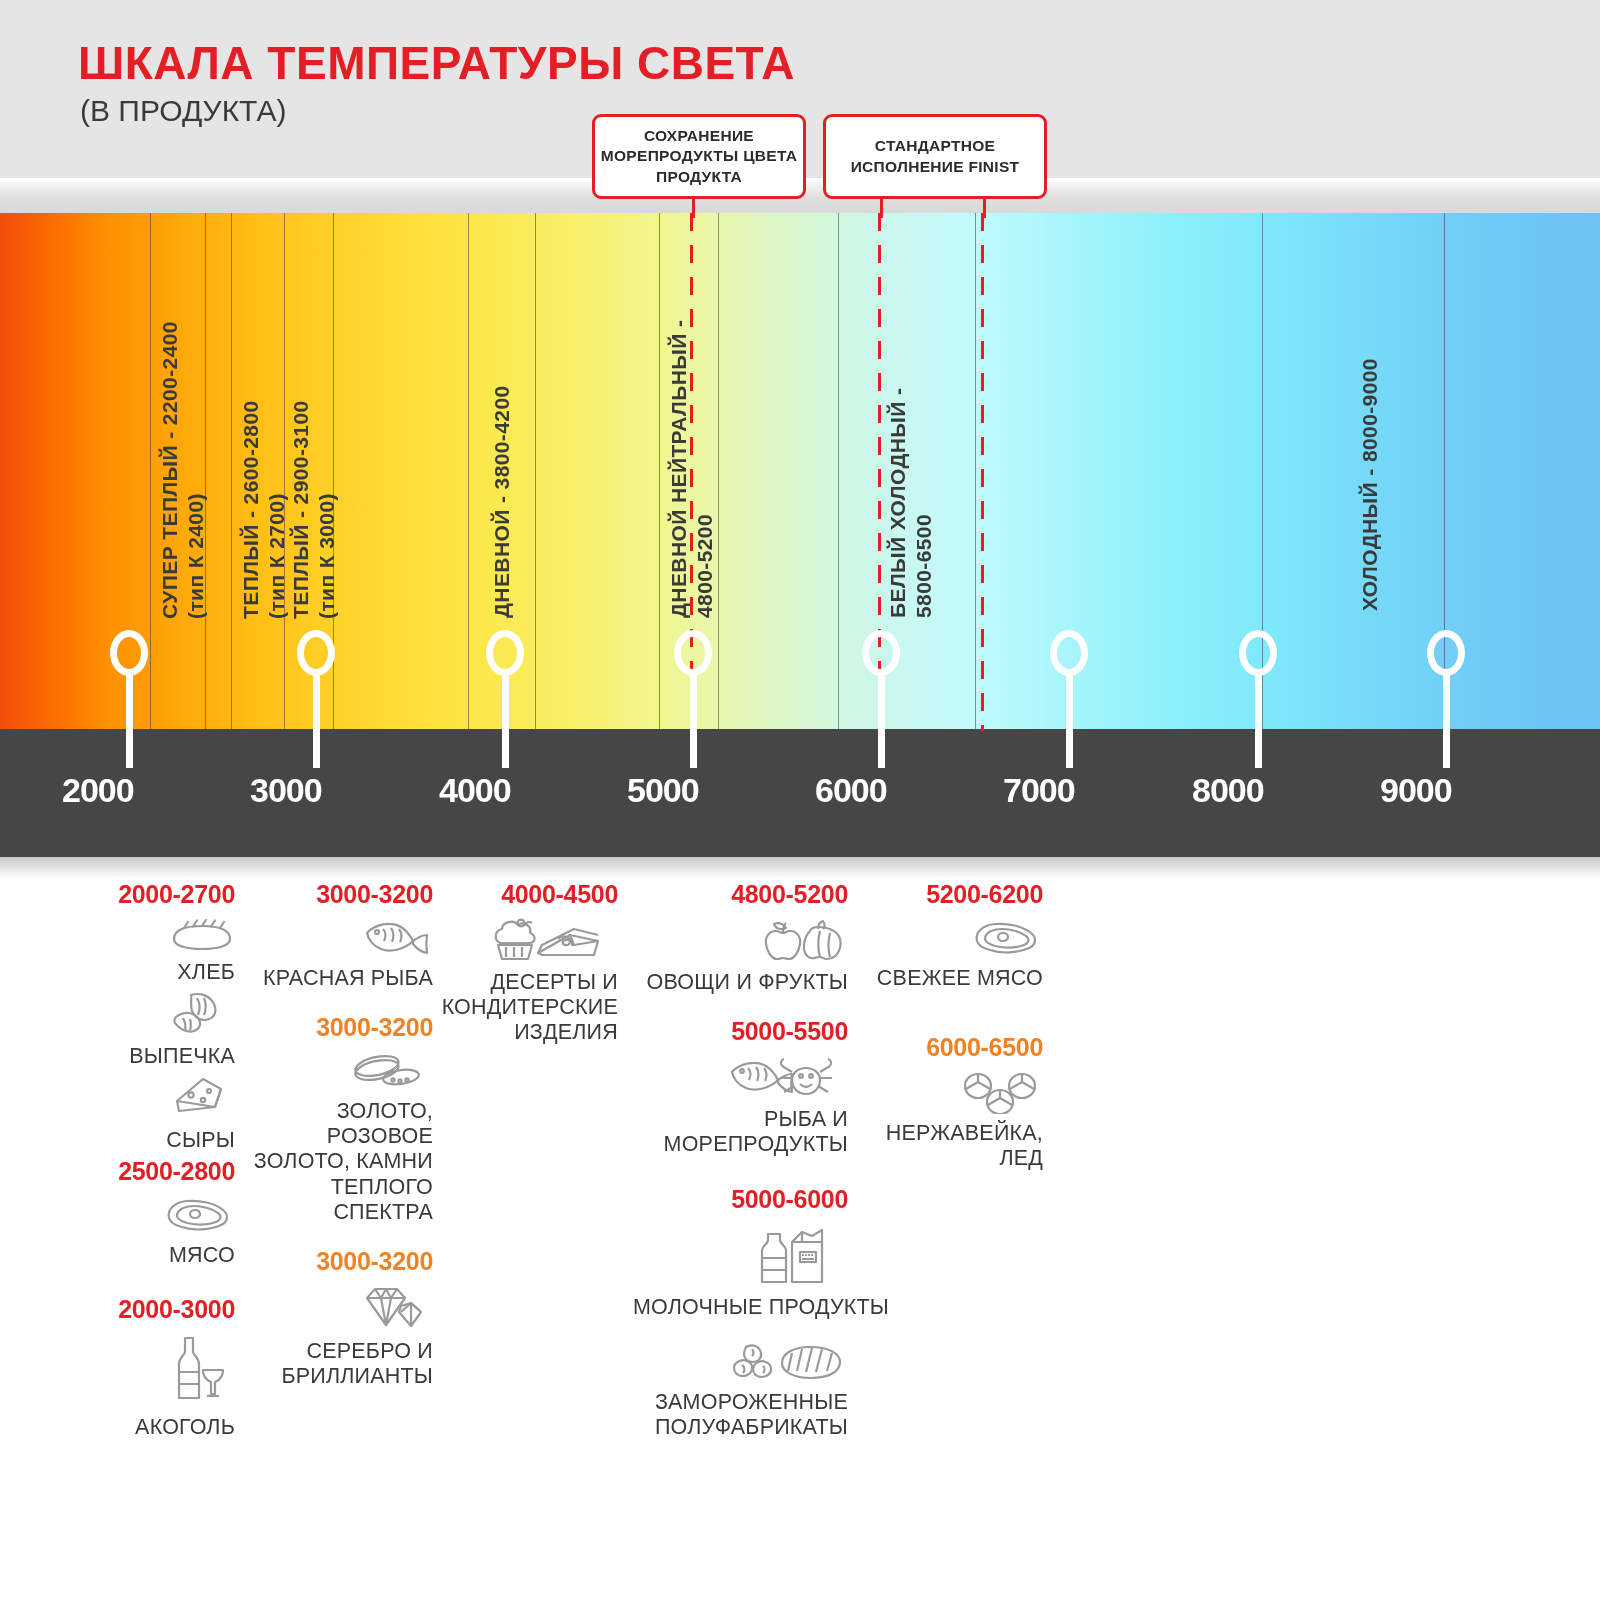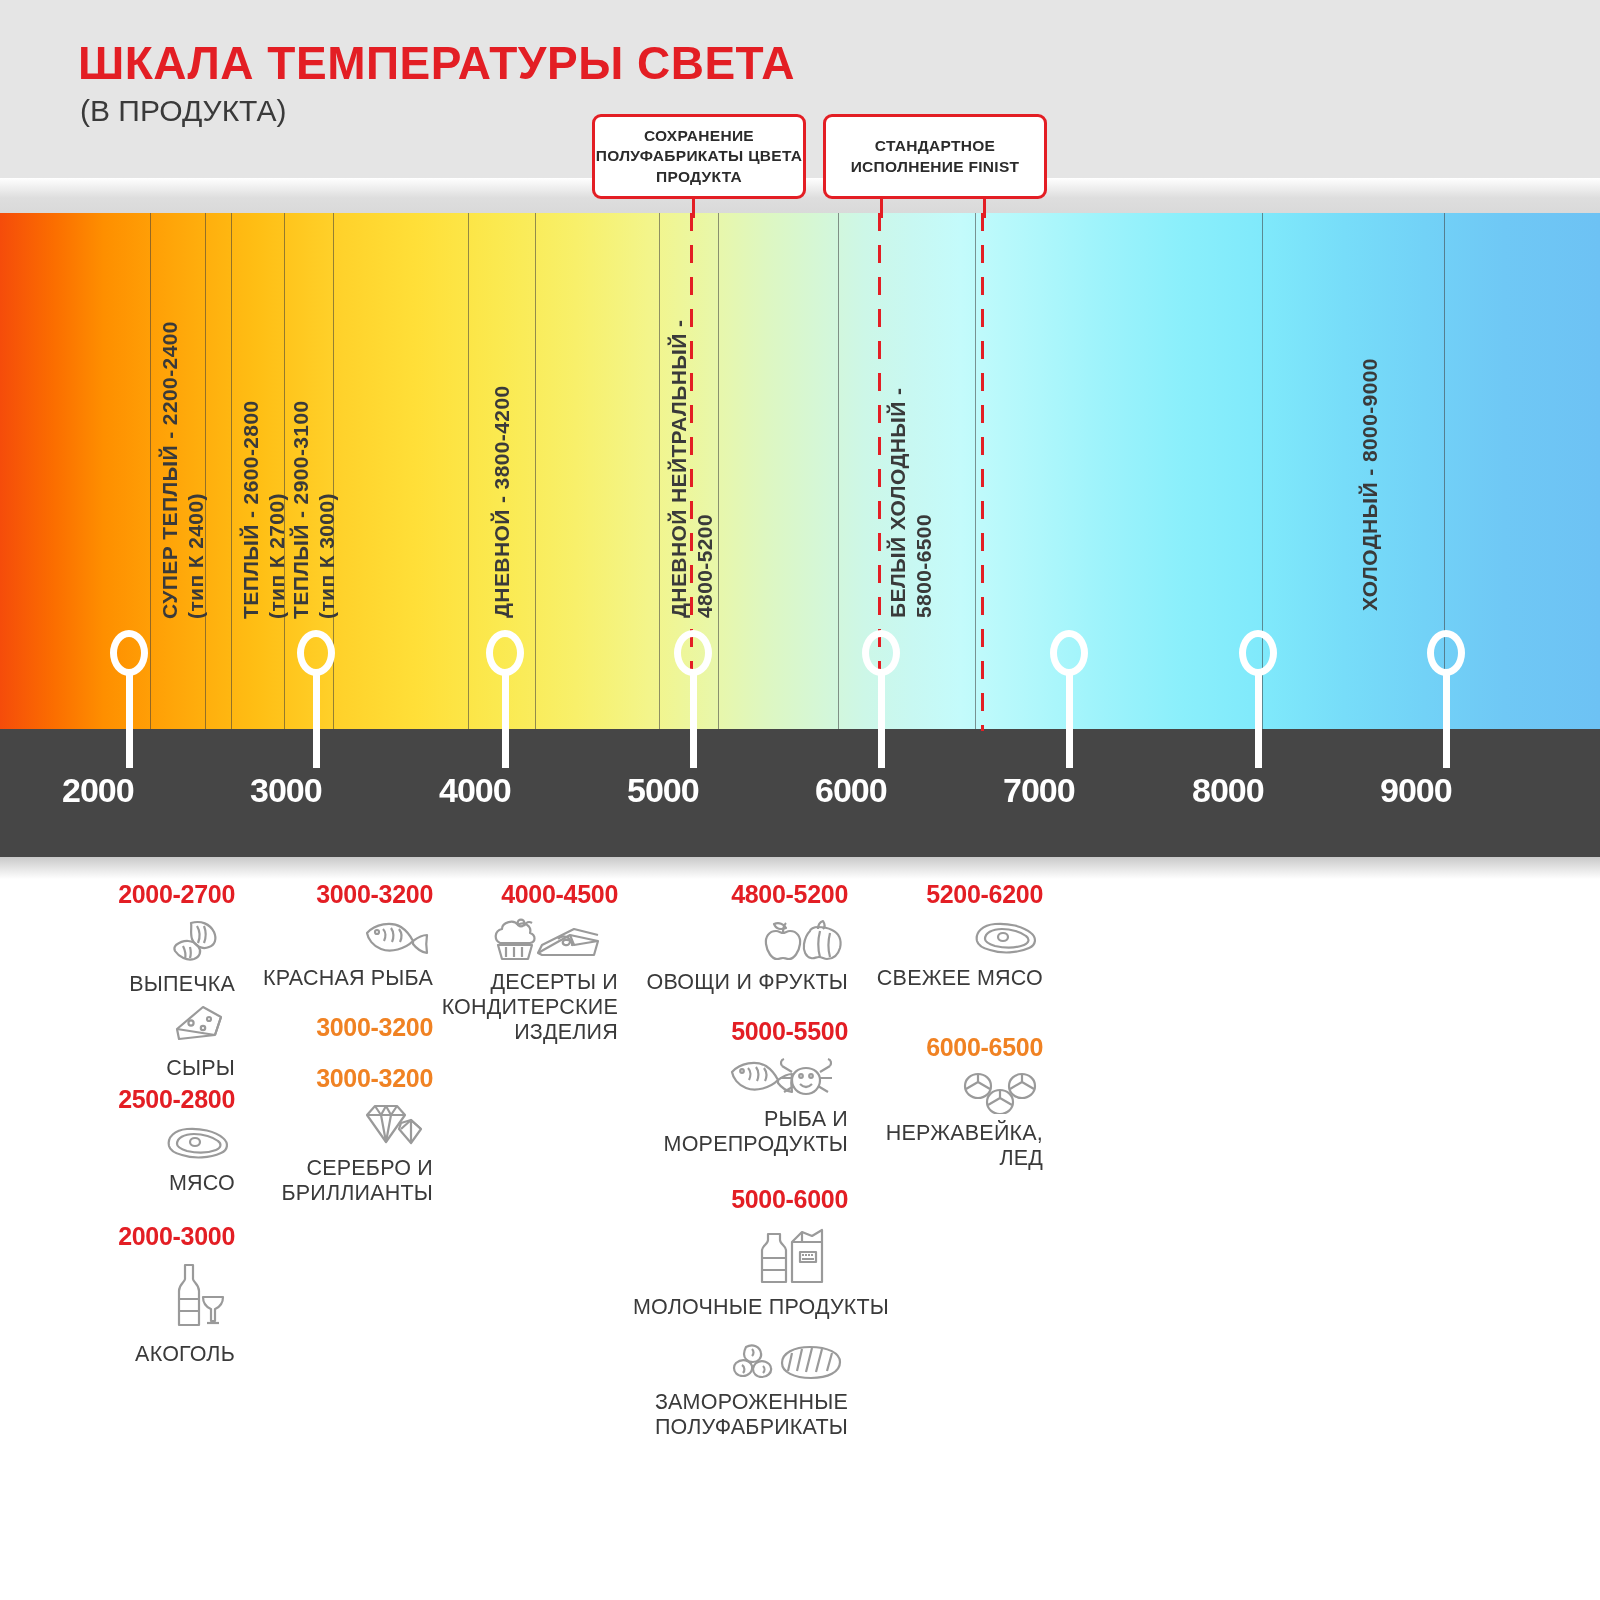--- a/index.html
+++ b/index.html
@@ -126,21 +126,21 @@
 </head>
 <body>
 
 <div id="header">
   <div id="title">ШКАЛА ТЕМПЕРАТУРЫ СВЕТА</div>
   <div id="subtitle">(В ПРОДУКТА)</div>
 </div>
 
 <div id="grey-strip"></div>
 
-<div class="callout" id="callout-natural">СОХРАНЕНИЕ ПОЛУФАБРИКАТЫ ЦВЕТА ПРОДУКТА</div>
+<div class="callout" id="callout-natural">СОХРАНЕНИЕ МОРЕПРОДУКТЫ ЦВЕТА ПРОДУКТА</div>
 <div class="callout-stem" id="stem-natural"></div>
 
 <div class="callout" id="callout-standard">СТАНДАРТНОЕ ИСПОЛНЕНИЕ FINIST</div>
 <div class="callout-stem" id="stem-standard"></div>
 <div class="callout-stem" id="stem-standard2"></div>
 
 <div id="spectrum-wrap">
   <div id="spectrum"></div>
 
   <div class="divider" style="left:150px"></div>
@@ -221,20 +221,30 @@
 <div class="scale-num" style="left:1192px">8000</div>
 <div class="scale-num" style="left:1380px">9000</div>
 
 <div id="legend">
 
   <div class="lcol" style="left:60px;width:175px">
     <div class="lgroup">
       <div class="range red">2000-2700</div>
       <div class="item">
         <span class="icon">
+          <svg width="66" height="36" viewBox="0 0 66 36">
+              <g fill="none" stroke="#9a9a9a" stroke-width="2.2" stroke-linecap="round" stroke-linejoin="round">
+            <path d="M5 22c0-8 8-13 28-13s28 5 28 13c0 6-10 10-28 10S5 28 5 22z"></path>
+            <path d="M15 11l4-6M24 9.5l4-6M33 9l4-6M42 9.5l4-6M51 11l4-6"></path>
+          </g>
+            </svg></span>
+        <div class="ilabel">ХЛЕБ</div>
+      </div>
+      <div class="item">
+        <span class="icon">
           <svg width="66" height="48" viewBox="0 0 66 48">
               <g fill="none" stroke="#9a9a9a" stroke-width="2.2" stroke-linejoin="round">
             <path d="M22 6c10-3 19 1 23 9 3 7 1 13-5 15-7 3-14-1-17-8-2-6 0-13 -1-16z"></path>
             <path d="M28 9c3 5 3 12 1 17"></path>
                 <path d="M35 9c2 5 2 12 0 17"></path>
             <path d="M7 28c8-6 17-5 22 1 4 5 2 11-4 13-7 2-15-2-19-8-1-2-1-4 1-6z"></path>
             <path d="M14 29c2 4 3 9 2 13"></path>
                 <path d="M21 30c1 4 1 8 0 11"></path>
           </g>
             </svg></span>
@@ -300,20 +310,34 @@
             <circle cx="16" cy="15" r="2"></circle>
             <path d="M22 12c3 3 3 8 1 12M30 11c3 4 3 10 1 14M38 12c3 4 3 9 1 13"></path>
           </g>
             </svg></span>
         <div class="ilabel">КРАСНАЯ РЫБА</div>
       </div>
     </div>
 
     <div class="lgroup" style="margin-top:22px">
       <div class="range orange">3000-3200</div>
+      <div class="item">
+        <span class="icon">
+          <svg width="86" height="42" viewBox="0 0 86 42">
+              <g fill="none" stroke="#9a9a9a" stroke-width="2.2" stroke-linejoin="round">
+            <ellipse cx="30" cy="16" rx="22" ry="9" transform="rotate(-12 30 16)"></ellipse>
+            <ellipse cx="30" cy="20" rx="22" ry="9" transform="rotate(-12 30 20)"></ellipse>
+            <ellipse cx="54" cy="27" rx="18" ry="7" transform="rotate(-8 54 27)"></ellipse>
+            <circle cx="46" cy="30" r="1.6"></circle>
+                <circle cx="53" cy="31" r="1.6"></circle>
+                <circle cx="60" cy="30" r="1.6"></circle>
+          </g>
+            </svg></span>
+        <div class="ilabel">ЗОЛОТО, РОЗОВОЕ ЗОЛОТО, КАМНИ ТЕПЛОГО СПЕКТРА</div>
+      </div>
     </div>
 
     <div class="lgroup" style="margin-top:22px">
       <div class="range orange">3000-3200</div>
       <div class="item">
         <span class="icon">
           <svg width="76" height="48" viewBox="0 0 76 48">
               <g fill="none" stroke="#9a9a9a" stroke-width="2.2" stroke-linejoin="round">
             <path d="M10 14L18 5h22l8 9-19 27z"></path>
             <path d="M10 14h38M18 5l6 9 5-9M40 5l-6 9-5-9M24 14l5 27M34 14l-5 27"></path>

